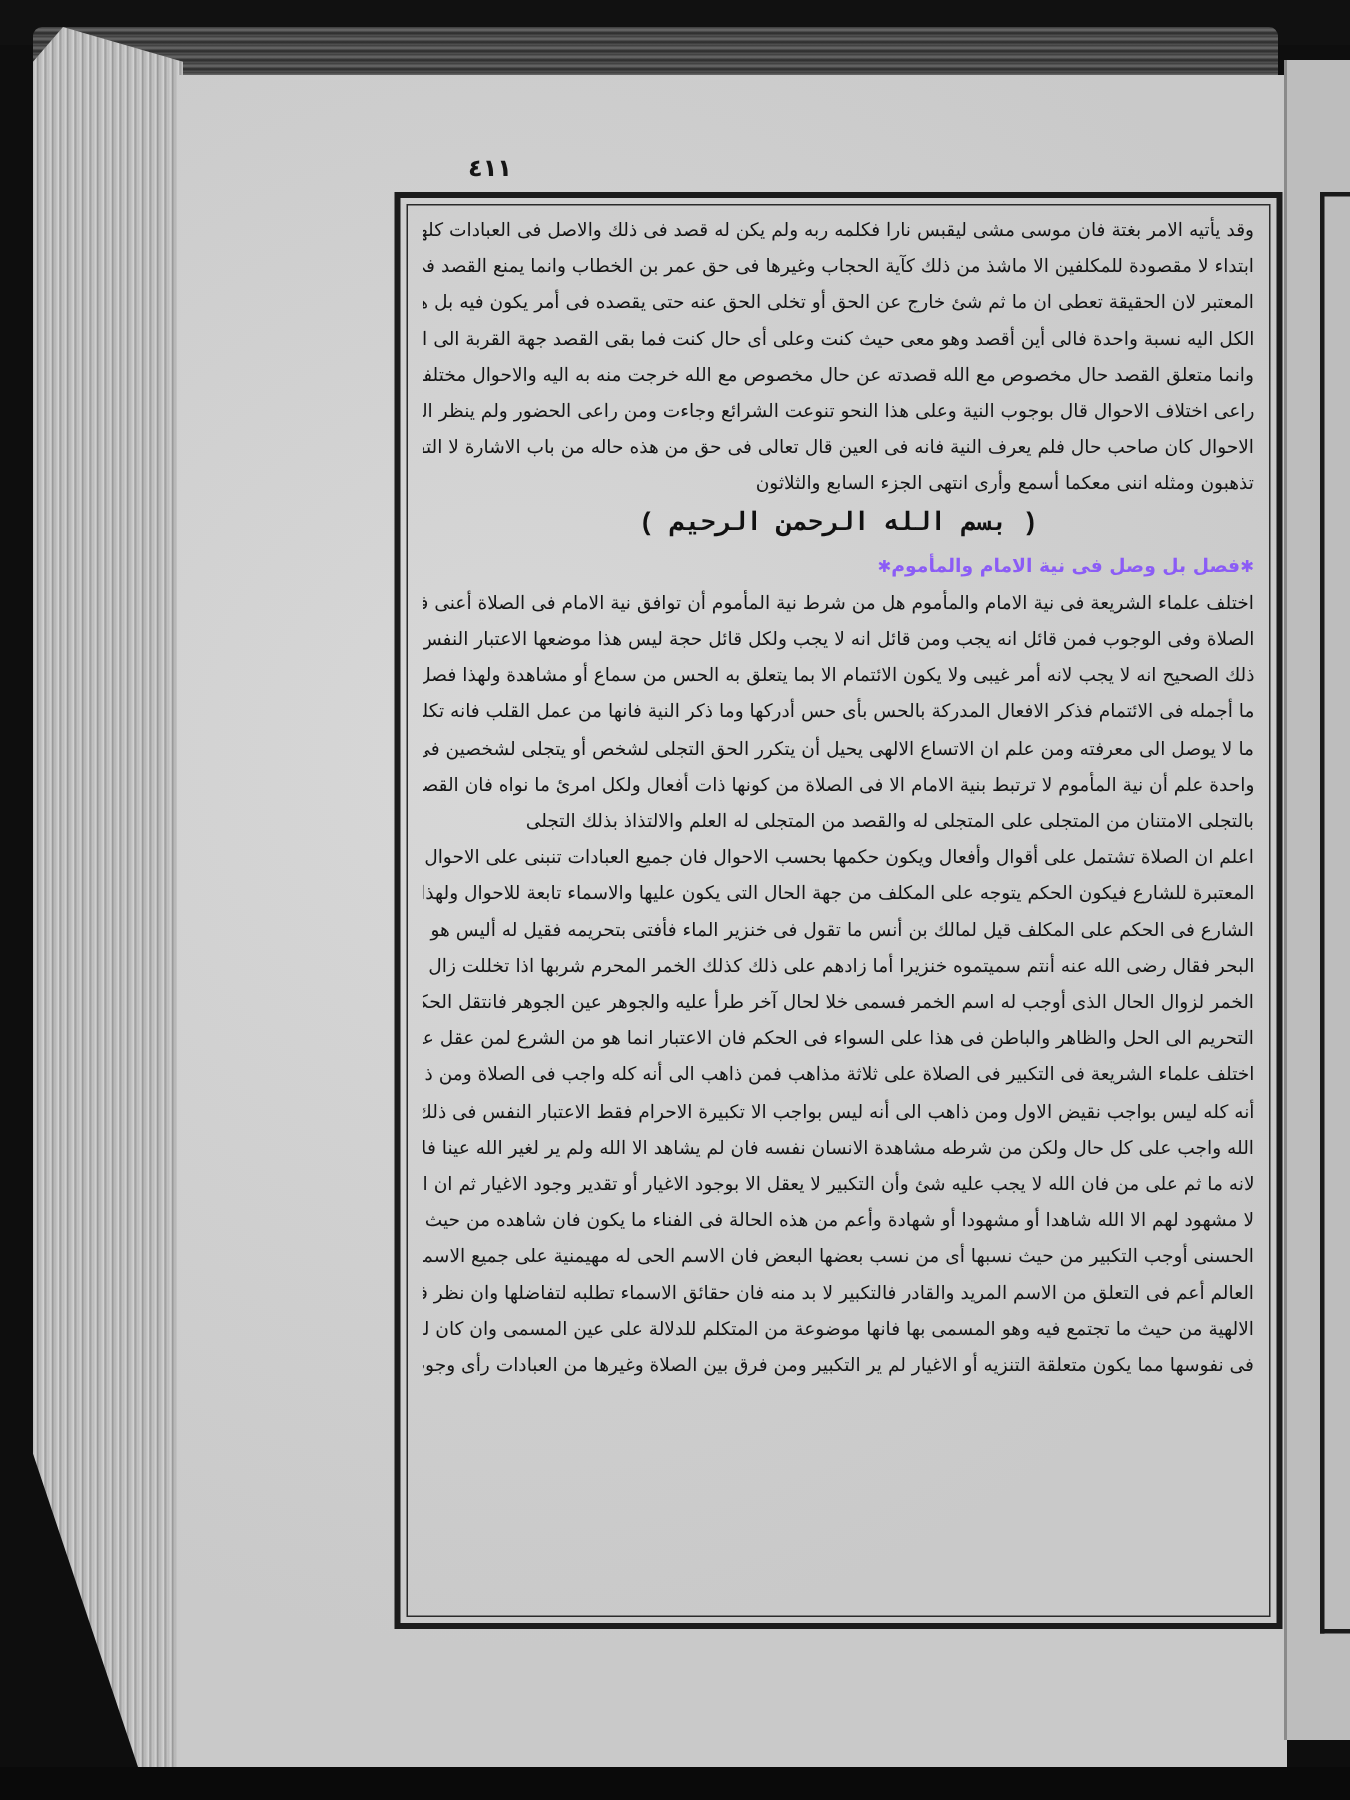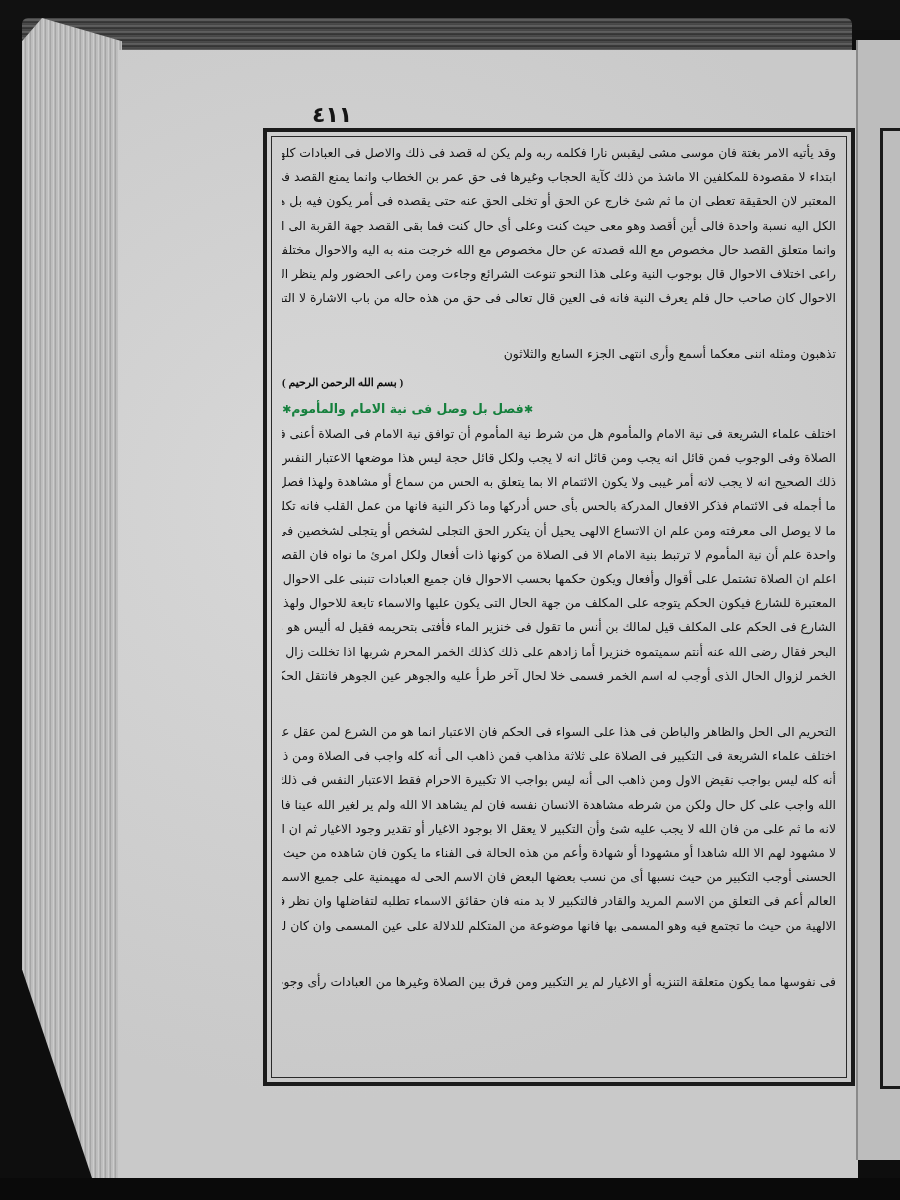--- a/index.html
+++ b/index.html
@@ -8,27 +8,27 @@
     .page-stack { position:absolute; left:22px; top:18px; width:100px; height:1160px;
       background: repeating-linear-gradient(90deg, #b9b9b9 0px, #d2d2d2 2px, #9a9a9a 3px, #c8c8c8 5px);
       clip-path: polygon(0 2%, 20% 0, 100% 2%, 100% 100%, 70% 100%, 0 82%); }
     .top-edge { position:absolute; left:22px; top:18px; width:830px; height:34px;
       background: repeating-linear-gradient(180deg, #3a3a3a 0px, #6a6a6a 2px, #2a2a2a 4px, #555 6px);
       border-radius:6px 6px 0 0; }
     .page { position:absolute; left:118px; top:50px; width:740px; height:1128px; background:#cfcfcf;
       background-image: radial-gradient(circle at 30% 40%, #d8d8d8 0, #c9c9c9 70%); }
     .gutter { position:absolute; left:856px; top:40px; width:44px; height:1120px; background:#bdbdbd; border-left:2px solid #8a8a8a; }
     .gutter-frame { position:absolute; left:880px; top:128px; width:20px; height:955px; border-left:3px solid #1a1a1a; border-top:3px solid #1a1a1a; border-bottom:3px solid #1a1a1a; }
-    .page-number { position:absolute; left:312px; top:102px; font-size:22px; font-weight:bold; color:#151515; font-family:"DejaVu Sans", sans-serif; }
+    .page-number { position:absolute; left:312px; top:102px; font-size:16px; font-weight:bold; color:#151515; font-family:"DejaVu Sans", sans-serif; }
     .frame { position:absolute; left:263px; top:128px; width:592px; height:958px; border:4px solid #1b1b1b; box-sizing:border-box; }
     .frame-inner { position:absolute; left:4px; top:4px; right:4px; bottom:4px; border:1px solid #2a2a2a; padding:4px 10px; box-sizing:border-box; direction:rtl; }
     .line { font-family:"DejaVu Sans", sans-serif; font-size:12.4px; line-height:24.2px; color:#151515; text-align:justify; text-align-last:justify; white-space:nowrap; overflow:hidden; }
-    .line.last { text-align-last:right;margin-top:32px; }
-    .heading { text-align:left; font-family:"DejaVu Sans", sans-serif; font-size:12.5px; line-height:24.2px; color:#15803d; font-weight:bold; }
-    .basmala { text-align:left; font-family:Liberation Serif, serif; font-size:11px; line-height:30px; color:#111; font-weight:bold; }
+    .line.last { text-align-last:right; }
+    .heading { text-align:right; font-family:"DejaVu Sans", sans-serif; font-size:12.5px; line-height:24.2px; color:#8b5cf6; font-weight:bold; }
+    .basmala { text-align:center; font-family:Liberation Mono, monospace; font-size:17px; line-height:30px; color:#111; font-weight:bold; }
     .orn { font-size:11px; }
     .bottom-dark { position:absolute; left:0; top:1178px; width:900px; height:22px; background:#0a0a0a; }
   </style>
 </head>
 <body>
 
 <div class="top-shadow"></div>
 <div class="top-edge"></div>
 <div class="page-stack"></div>
 <div class="page"></div>
@@ -48,20 +48,21 @@
       <div class="line">الاحوال كان صاحب حال فلم يعرف النية فانه فى العين قال تعالى فى حق من هذه حاله من باب الاشارة لا التفسير فأين</div>
       <div class="line last">تذهبون ومثله اننى معكما أسمع وأرى انتهى الجزء السابع والثلاثون</div>
       <div class="basmala">( بسم الله الرحمن الرحيم )</div>
       <div class="heading"><span class="orn">✱</span><span>فصل بل وصل فى نية الامام والمأموم</span><span class="orn">✱</span></div>
       <div class="line">اختلف علماء الشريعة فى نية الامام والمأموم هل من شرط نية المأموم أن توافق نية الامام فى الصلاة أعنى فى تعيين</div>
       <div class="line">الصلاة وفى الوجوب فمن قائل انه يجب ومن قائل انه لا يجب ولكل قائل حجة ليس هذا موضعها الاعتبار النفس فى</div>
       <div class="line">ذلك الصحيح انه لا يجب لانه أمر غيبى ولا يكون الائتمام الا بما يتعلق به الحس من سماع أو مشاهدة ولهذا فصل الشارع</div>
       <div class="line">ما أجمله فى الائتمام فذكر الافعال المدركة بالحس بأى حس أدركها وما ذكر النية فانها من عمل القلب فانه تكليف</div>
       <div class="line">ما لا يوصل الى معرفته ومن علم ان الاتساع الالهى يحيل أن يتكرر الحق التجلى لشخص أو يتجلى لشخصين فى صورة</div>
       <div class="line">واحدة علم أن نية المأموم لا ترتبط بنية الامام الا فى الصلاة من كونها ذات أفعال ولكل امرئ ما نواه فان القصد</div>
+      <div class="line last">بالتجلى الامتنان من المتجلى على المتجلى له والقصد من المتجلى له العلم والالتذاذ بذلك التجلى</div>
       <div class="line">اعلم ان الصلاة تشتمل على أقوال وأفعال ويكون حكمها بحسب الاحوال فان جميع العبادات تنبنى على الاحوال وهى</div>
       <div class="line">المعتبرة للشارع فيكون الحكم يتوجه على المكلف من جهة الحال التى يكون عليها والاسماء تابعة للاحوال ولهذا راعاها</div>
       <div class="line">الشارع فى الحكم على المكلف قيل لمالك بن أنس ما تقول فى خنزير الماء فأفتى بتحريمه فقيل له أليس هو من سمك</div>
       <div class="line">البحر فقال رضى الله عنه أنتم سميتموه خنزيرا أما زادهم على ذلك كذلك الخمر المحرم شربها اذا تخللت زال عنها اسم</div>
       <div class="line">الخمر لزوال الحال الذى أوجب له اسم الخمر فسمى خلا لحال آخر طرأ عليه والجوهر عين الجوهر فانتقل الحكم من</div>
       <div class="line last">التحريم الى الحل والظاهر والباطن فى هذا على السواء فى الحكم فان الاعتبار انما هو من الشرع لمن عقل عنه</div>
       <div class="line">اختلف علماء الشريعة فى التكبير فى الصلاة على ثلاثة مذاهب فمن ذاهب الى أنه كله واجب فى الصلاة ومن ذاهب الى</div>
       <div class="line">أنه كله ليس بواجب نقيض الاول ومن ذاهب الى أنه ليس بواجب الا تكبيرة الاحرام فقط الاعتبار النفس فى ذلك تكبير</div>
       <div class="line">الله واجب على كل حال ولكن من شرطه مشاهدة الانسان نفسه فان لم يشاهد الا الله ولم ير لغير الله عينا فلا يجب التكبير</div>
       <div class="line">لانه ما ثم على من فان الله لا يجب عليه شئ وأن التكبير لا يعقل الا بوجود الاغيار أو تقدير وجود الاغيار ثم ان القائلين</div>

